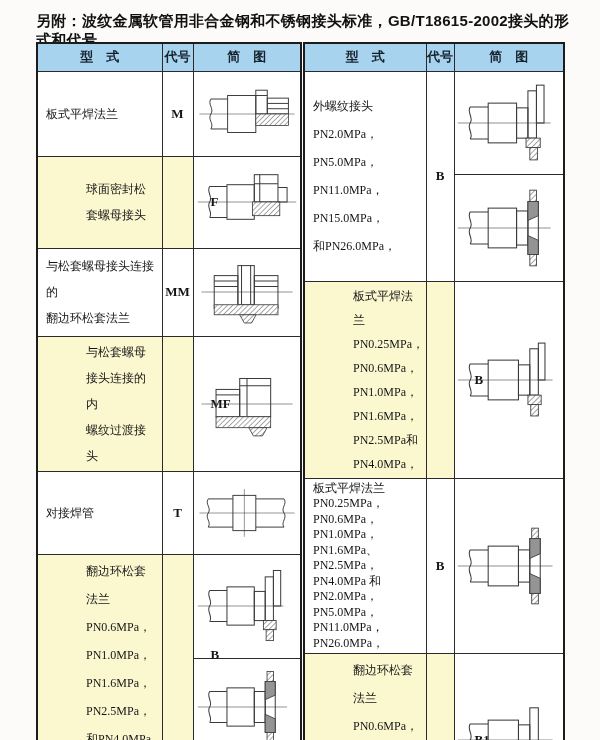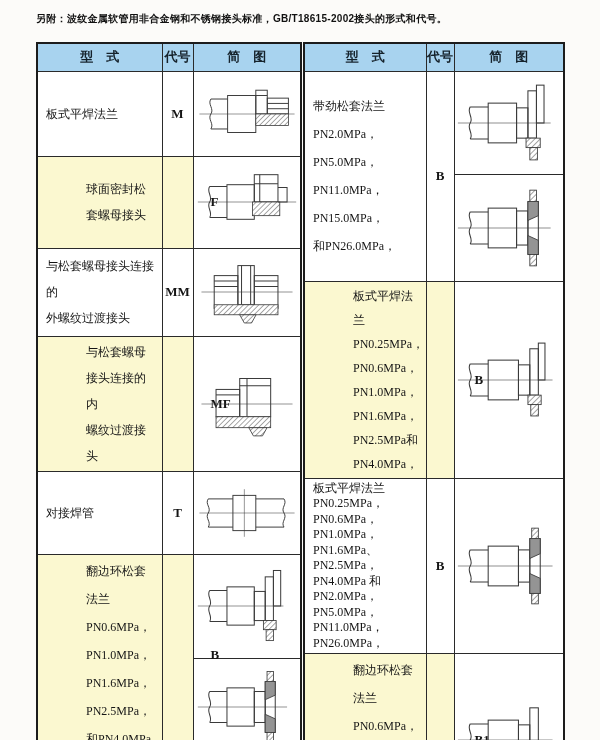--- a/index.html
+++ b/index.html
@@ -1,18 +1,18 @@
 <!DOCTYPE html>
 <html><head>
 <meta charset="utf-8">
 <style>
   html,body{margin:0;padding:0;}
   body{width:600px;height:740px;background:#fcfbf9;font-family:"Liberation Serif",serif;color:#151515;position:relative;overflow:hidden;}
   .page{position:absolute;inset:0;outline:1px solid #e8e5e1;}
-  .title{position:absolute;left:36px;top:12px;width:540px;font-family:"Liberation Sans",sans-serif;font-weight:bold;font-size:10px;letter-spacing:0.3px;color:#111;}
+  .title{position:absolute;left:36px;top:12px;width:540px;font-family:"Liberation Sans",sans-serif;font-weight:bold;font-size:15px;letter-spacing:0.3px;color:#111;}
   table{border-collapse:collapse;table-layout:fixed;position:absolute;top:42px;background:#8b5cf6;}
   #tbl-left{left:36px;width:264px;}
   #tbl-right{left:303px;width:260px;}
   table, td, th{border:1px solid #2a2a2a;}
   table{border:2px solid #1c1c1c;}
   th{background:#a8d3ef;font-family:"Liberation Sans",sans-serif;font-weight:bold;font-size:13px;color:#15222b;padding:0;}
   td{padding:0;vertical-align:middle;background:#fff;}
   td.type{font-size:12px;line-height:26px;padding:2px 4px 2px 8px;white-space:pre-line;text-align:left;}
   td.code{font-size:13px;font-weight:600;text-align:center;}
   td.diag{text-align:center;vertical-align:middle;}
@@ -80,21 +80,21 @@
           <rect class="ln" x="34" y="23" width="30" height="38"></rect>
           <rect class="ln" x="64" y="12" width="26" height="30"></rect>
           <path class="ln" d="M64 22 h26 M70 12 v30"></path>
           <rect class="ht" x="62" y="42" width="30" height="15"></rect>
           <path class="ln" d="M90 26 h10 v16 h-10"></path>
         </svg>
       </td>
     </tr>
     <tr style="height:88px">
       <td class="type">与松套螺母接头连接的
-外螺纹过渡接头</td>
+翻边环松套法兰</td>
       <td class="code">MM</td>
       <td class="diag">
         <svg width="102" height="80" viewBox="0 0 112 84">
           <line class="cl" x1="6" y1="42" x2="106" y2="42"></line>
           <rect class="ln" x="20" y="24" width="26" height="36"></rect>
           <path class="ln" d="M20 30 h26 M20 36 h26"></path>
           <rect class="ln" x="46" y="13" width="18" height="43"></rect>
           <path class="ln" d="M50 13 v43 M60 13 v43"></path>
           <rect class="ln" x="64" y="24" width="26" height="36"></rect>
           <path class="ln" d="M64 30 h26 M64 36 h26"></path>
@@ -175,21 +175,21 @@
         <col style="width:28px">
         <col style="width:110px">
       </colgroup>
     <tbody>
         <tr style="height:28px">
       <th>型　式</th>
       <th>代号</th>
       <th>简　图</th>
     </tr>
     <tr style="height:103px">
-      <td class="type lh-wide" rowspan="2">带劲松套法兰
+      <td class="type lh-wide" rowspan="2">外螺纹接头
 PN2.0MPa，PN5.0MPa，
 PN11.0MPa，PN15.0MPa，
 和PN26.0MPa，</td>
       <td class="code" rowspan="2">B</td>
       <td class="diag">
         <svg width="106" height="92" viewBox="0 0 112 84">
           <line class="cl" x1="2" y1="42" x2="100" y2="42"></line>
           <path class="ln" d="M34 25 H15 M34 59 H15 M15 25 c-4 6 4 11 0 17 c-4 6 4 11 0 17"></path>
           <rect class="ln" x="34" y="21" width="30" height="42"></rect>
           <rect class="ln" x="64" y="26" width="12" height="32"></rect>

